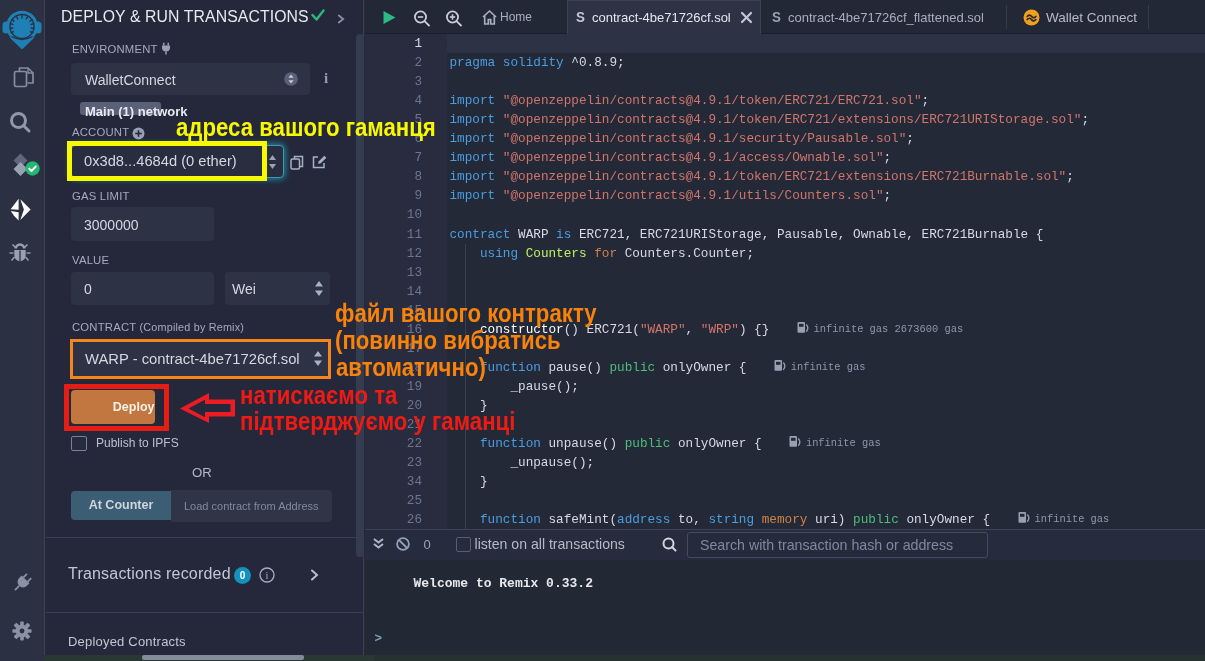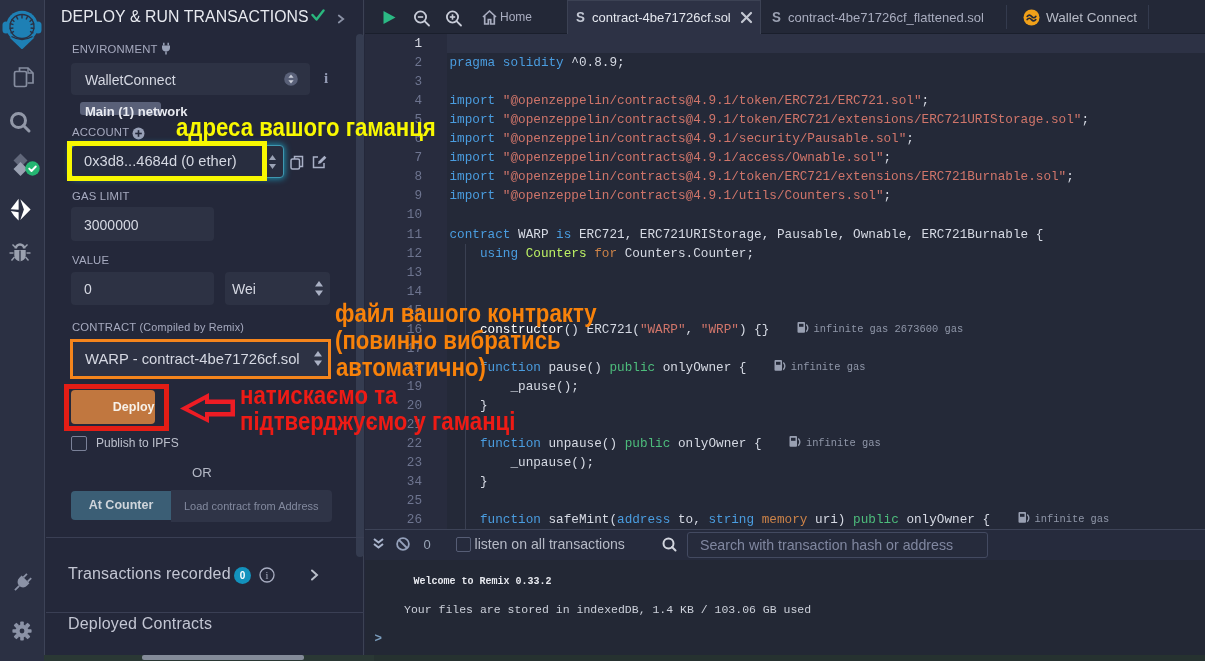--- a/index.html
+++ b/index.html
@@ -206,21 +206,21 @@
   color:#fff;font-size:10px;font-weight:bold;text-align:center;line-height:17px">0</div>
 <svg class="abs" style="left:259px;top:567px" width="16" height="16" viewBox="0 0 16 16">
   <circle cx="8" cy="8" r="7" fill="none" stroke="#a9aec2" stroke-width="1.3"></circle>
   <text x="8" y="11.6" font-size="10.5" font-family="Liberation Serif,serif" fill="#a9aec2" text-anchor="middle">i</text>
 </svg>
 <svg class="abs" style="left:310px;top:569px" width="9" height="12" viewBox="0 0 9 12">
   <path d="M2 1.5 L7 6 L2 10.5" fill="none" stroke="#b9bec9" stroke-width="2" stroke-linecap="round"></path>
     </svg>
 
 <div class="abs" style="left:46px;top:612px;width:318px;height:1px;background:#3a3f54"></div>
-<div class="abs" style="left:68px;top:615px;font-size:16px;letter-spacing:0.2px;color:#c3c6d3">Deployed Contracts</div>
+<div class="abs" style="left:68px;top:634px;font-size:13px;letter-spacing:0.2px;color:#c3c6d3">Deployed Contracts</div>
 
 <div class="abs" style="left:365px;top:0;width:840px;height:33.5px;background:#232837;border-bottom:1px solid #1a1f2c"></div>
 <svg class="abs" style="left:382px;top:9.5px" width="15" height="15" viewBox="0 0 15 15">
   <polygon points="1.5,1 1.5,14 13.5,7.5" fill="#2bb984"></polygon>
     </svg>
 <svg class="abs" style="left:413px;top:10px" width="18" height="17" viewBox="0 0 18 17">
   <circle cx="7.5" cy="7" r="5.6" fill="none" stroke="#c9cdd9" stroke-width="1.8"></circle>
   <line x1="4.8" y1="7" x2="10.2" y2="7" stroke="#c9cdd9" stroke-width="1.6"></line>
   <line x1="11.8" y1="11.3" x2="16" y2="15.5" stroke="#c9cdd9" stroke-width="1.8" stroke-linecap="round"></line>
 </svg>
@@ -339,22 +339,21 @@
 <div class="abs" style="left:423.5px;top:537px;font-size:13px;color:#9aa6b8">0</div>
 <div class="abs" style="left:456px;top:537px;width:14.5px;height:14.5px;border:1.5px solid #565d75;border-radius:2px;background:#262b3d"></div>
 <div class="abs" style="left:474.5px;top:536px;font-size:14.1px;color:#b6bac6">listen on all transactions</div>
 <svg class="abs" style="left:662px;top:536.5px" width="15" height="15" viewBox="0 0 15 15">
   <circle cx="6.5" cy="6.5" r="5" fill="none" stroke="#d2d5de" stroke-width="2"></circle>
   <line x1="10" y1="10" x2="13.5" y2="13.5" stroke="#d2d5de" stroke-width="2" stroke-linecap="round"></line>
 </svg>
 <div class="abs" style="left:686.5px;top:532px;width:301px;height:26px;background:#262b3c;border:1px solid #434a61;border-radius:3px"></div>
 <div class="abs" style="left:700px;top:536.5px;font-size:14.2px;color:#8087a0">Search with transaction hash or address</div>
 
-<div class="abs" style="left:413.5px;top:575.5px;font-family:'Liberation Mono',monospace;font-size:10px;font-weight:bold;color:#e6e8ee">Welcome to Remix 0.33.2</div>
-<div class="abs" style="left:404px;top:603px;font-family:'Liberation Mono',monospace;font-size:11.5px;color:#ccd0da">Your files are stored in indexedDB, 1.4 KB / 103.06 GB used</div>
+<div class="abs" style="left:413.5px;top:575.5px;font-family:'Liberation Mono',monospace;font-size:13px;font-weight:bold;color:#e6e8ee">Welcome to Remix 0.33.2</div>
 <div class="abs" style="left:374.5px;top:631.5px;font-family:'Liberation Mono',monospace;font-size:12.5px;font-weight:bold;color:#7c9ebe">&gt;</div>
 
 <div class="abs" style="left:44px;top:654.5px;width:1161px;height:6.5px;background:#263230"></div>
 <div class="abs" style="left:44px;top:654.5px;width:330px;height:6.5px;background:#2a3834"></div>
 <div class="abs" style="left:142px;top:655px;width:162px;height:5px;background:#848b99;border-radius:2px"></div>
 
 <div class="ann" style="left:176px;top:114.3px;color:#f8f801">адреса вашого гаманця</div>
 <div class="abs" style="left:66.8px;top:140.6px;width:200px;height:40.5px;border:5px solid #f8f801"></div>
 
 <div class="ann" style="left:335px;top:299.5px;color:#f8820a">файл вашого контракту</div>

